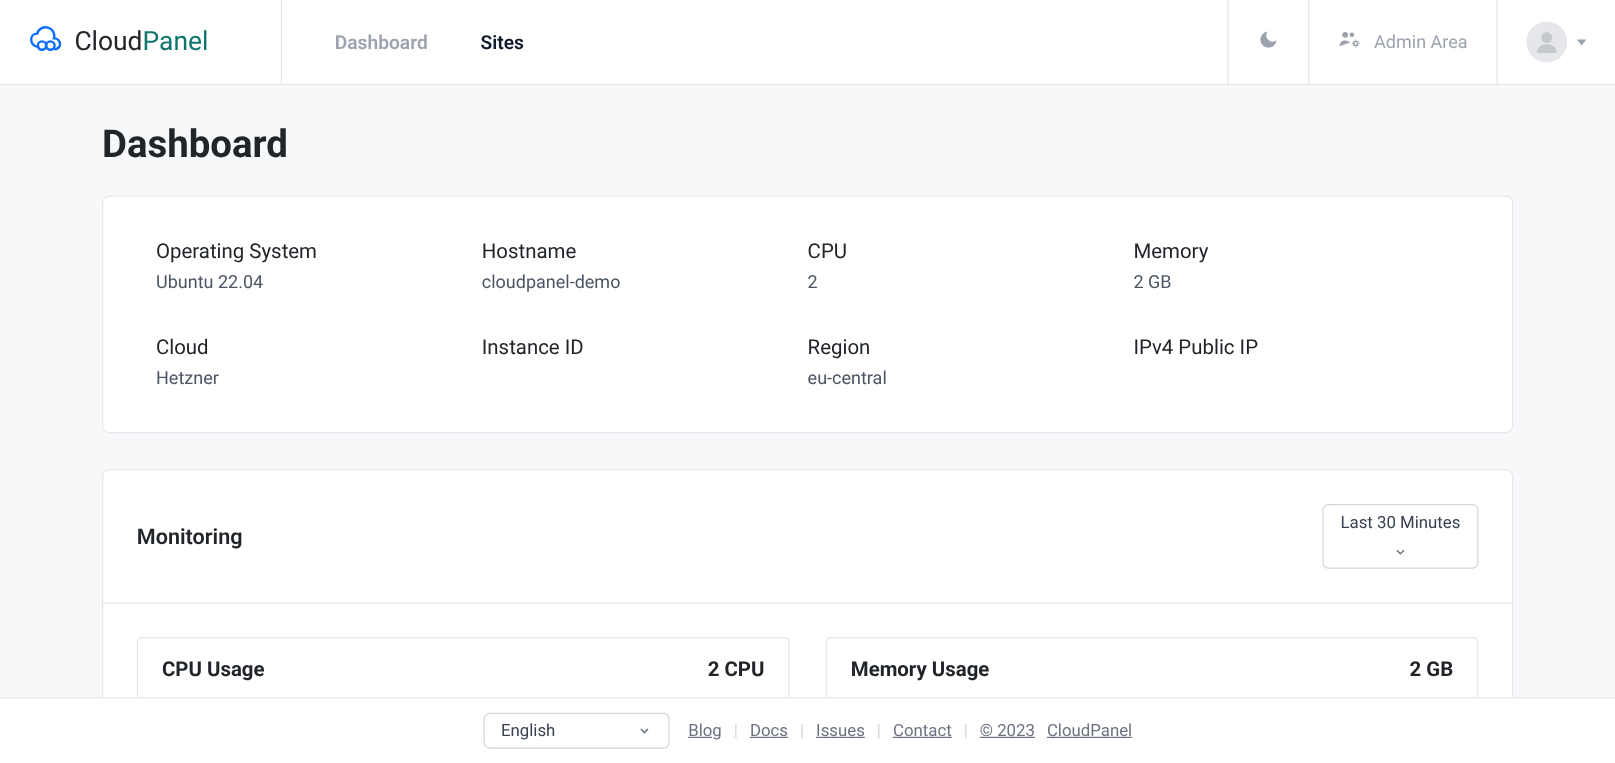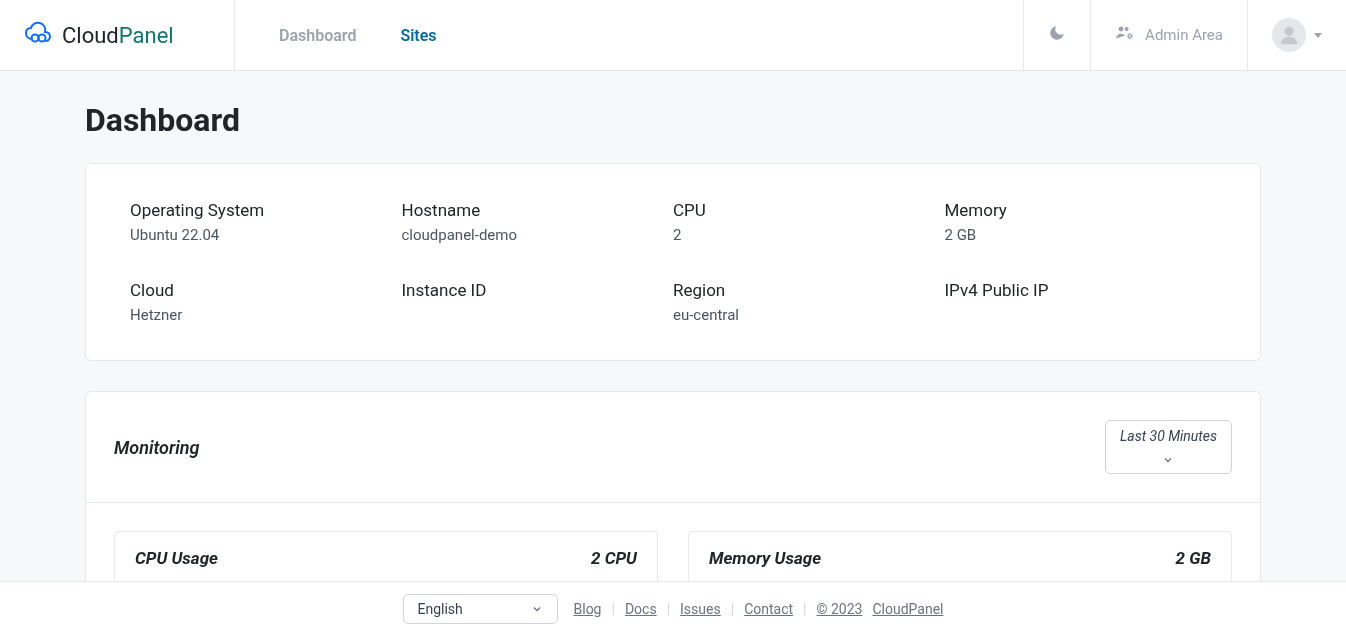--- a/index.html
+++ b/index.html
@@ -28,21 +28,21 @@
     .logo-cloud { color: #212529; }
     .logo-panel { color: #0f766e; }
     .nav-section {
       display: flex;
       align-items: center;
       flex: 1;
       padding-left: 44px;
       gap: 44px;
     }
     .nav-item {
-      color: #0369a1;
+      color: #0f172a;
       font-size: 16px;
       font-weight: 600;
       cursor: pointer;
     }
     .nav-item.active { color: #9ca3af; }
     .header-right { display: flex; align-items: stretch; }
     .header-btn {
       border-left: 1px solid #e5e7eb;
       display: flex;
       align-items: center;
@@ -268,21 +268,21 @@
       <div>
         <div class="info-label">Region</div>
         <div class="info-value">eu-central</div>
       </div>
       <div>
         <div class="info-label">IPv4 Public IP</div>
       </div>
     </div>
   </div>
 
-  <div class="card" style="margin-bottom:0;font-style:italic;">
+  <div class="card" style="margin-bottom:0;">
     <div class="monitoring-header">
       <div class="monitoring-title">Monitoring</div>
       <div class="time-select">
         <span>Last 30 Minutes</span>
         <svg class="chevron-svg" width="12" height="12" viewBox="0 0 24 24" fill="none" stroke-width="2.5">
           <polyline points="6 9 12 15 18 9"></polyline>
         </svg>
       </div>
     </div>
     <div class="monitoring-body">

